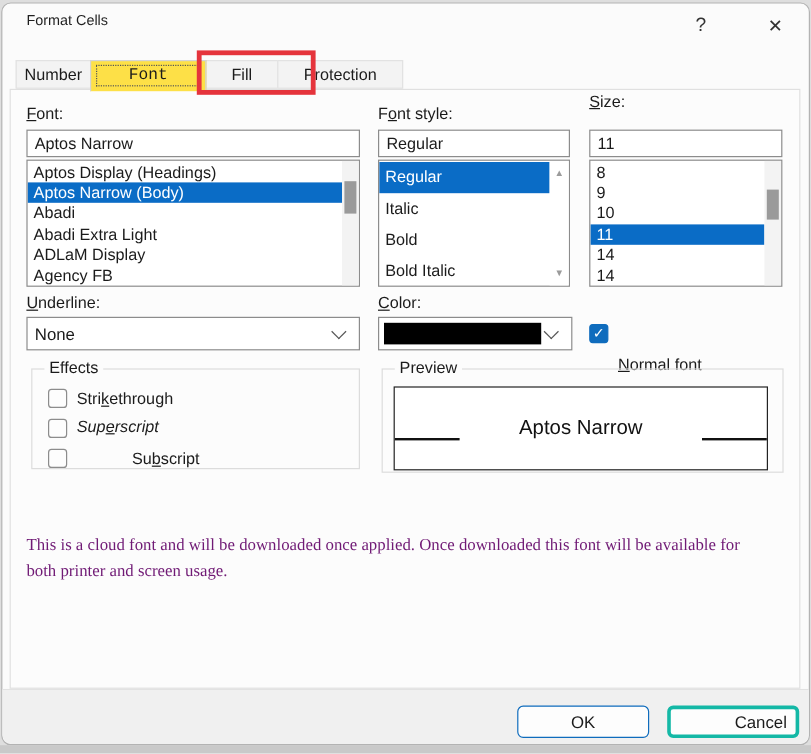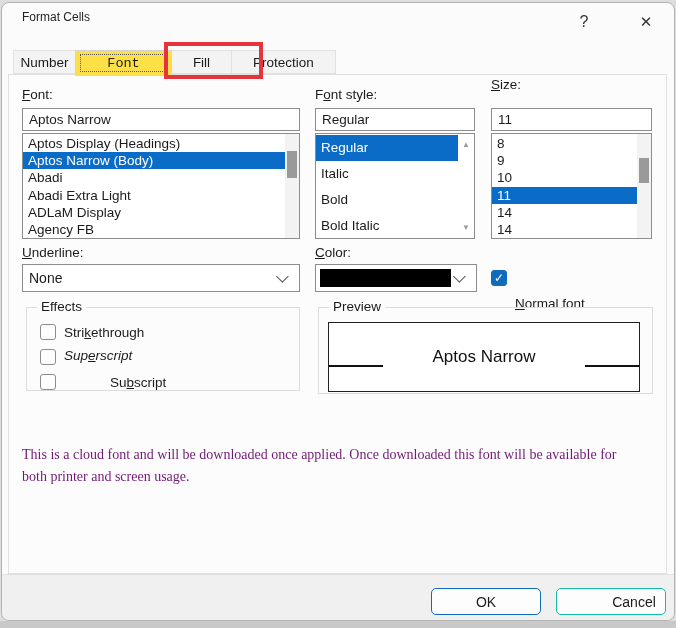--- a/index.html
+++ b/index.html
@@ -108,21 +108,21 @@
   .note { left:22px; top:444px; width:646px; font-size:14px; line-height:22px; color:#701a75; z-index:3;font-family:Liberation Serif, serif; }
 
   .footer { left:2px; top:574px; width:672px; height:46px; background:#f0f0f0;
     border-top:1px solid #e2e2e2; border-radius:0 0 8px 8px; z-index:1; }
   .btn {
     position:absolute; width:110px; height:27px; border-radius:5px;
     background:#fdfdfd; font-size:14px; display:flex; align-items:center; justify-content:center;
     z-index:3; cursor:default;
   }
   .btn-ok { left:431px; top:588px; border:1px solid #0f6cbd; }
-  .btn-cancel { left:556px; top:588px; border:1px solid #14b8a6;padding-left:46px; }
+  .btn-cancel { left:556px; top:588px; border:3px solid #14b8a6;padding-left:46px; }
   u { text-decoration:underline; }
 </style>
 </head>
 <body>
 
 <div class="abs dialog"></div>
 <div class="abs bottom-edge"></div>
 
 <div class="abs titlebar-title">Format Cells</div>
 <div class="abs cap-btn help-btn">?</div>

